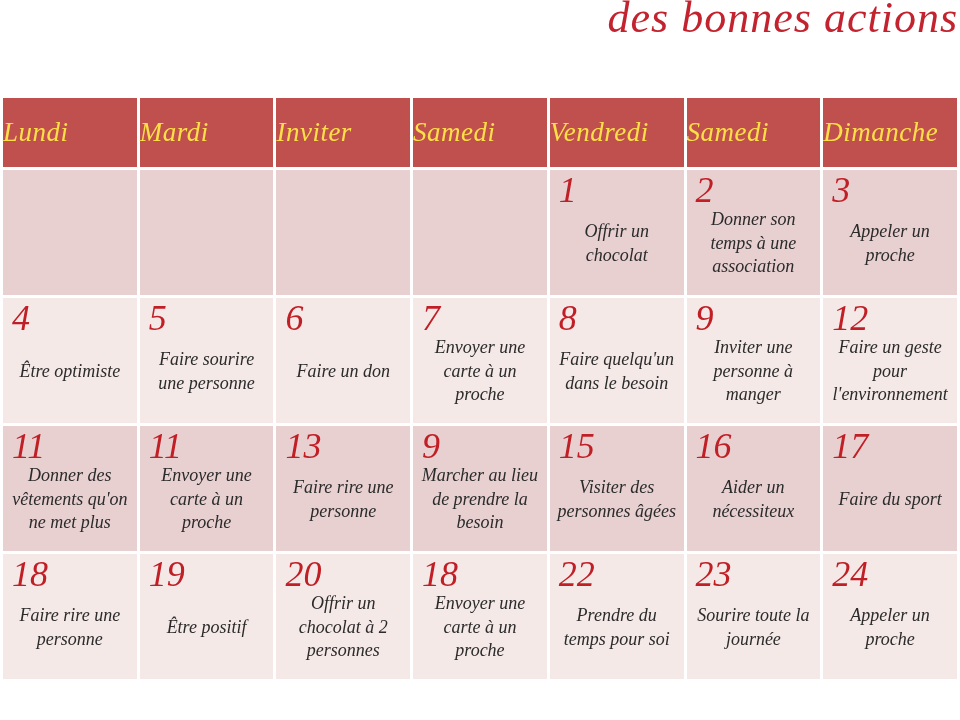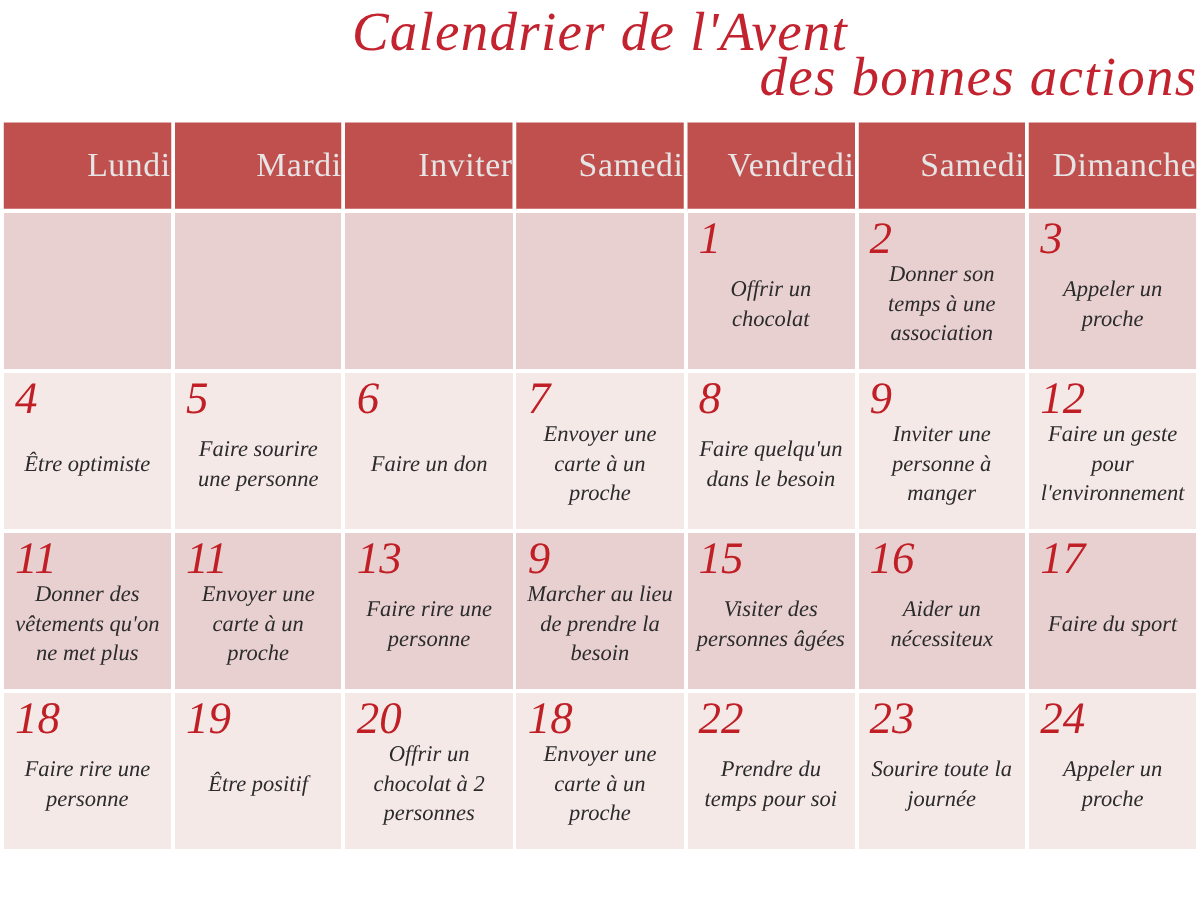--- a/index.html
+++ b/index.html
@@ -35,25 +35,25 @@
   table.calendar{
     width:960px;table-layout:fixed;
     border-collapse:collapse;
   }
   table.calendar th, table.calendar td{
     border:3px solid var(--grid);
     padding:0;
   }
   th.wd{
     background:var(--header-bg);
-    color:#e5e5e5;
-    font-weight:normal;
+    color:#fde047;
+    font-style:italic;font-weight:normal;
     font-size:27px;
     height:69px;
-    text-align:right;vertical-align:middle;
+    text-align:left;vertical-align:middle;
     letter-spacing:0.5px;
   }
   tr.row-dark td{background:var(--row-dark);}
   tr.row-light td{background:var(--row-light);}
   td.daycell{
     height:125px;
     position:relative;
     vertical-align:middle;
   }
   .daynum{
@@ -70,21 +70,20 @@
     text-align:center;
     font-style:italic;
     font-size:18px;line-height:1.3;
     color:var(--text-dark);
   }
 </style>
 </head>
 <body>
 
 <div class="title-block">
-  <div class="title-line1">Calendrier de l'Avent</div>
   <div class="title-line2">des bonnes actions</div>
 </div>
 
 <table class="calendar">
   <thead>
     <tr>
         <th class="wd">Lundi</th>
         <th class="wd">Mardi</th>
         <th class="wd">Inviter</th>
         <th class="wd">Samedi</th>

